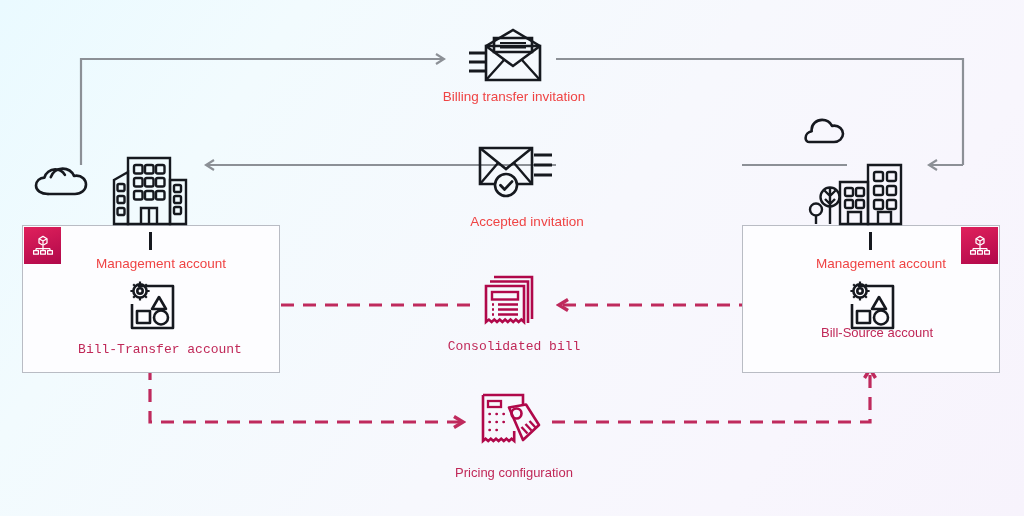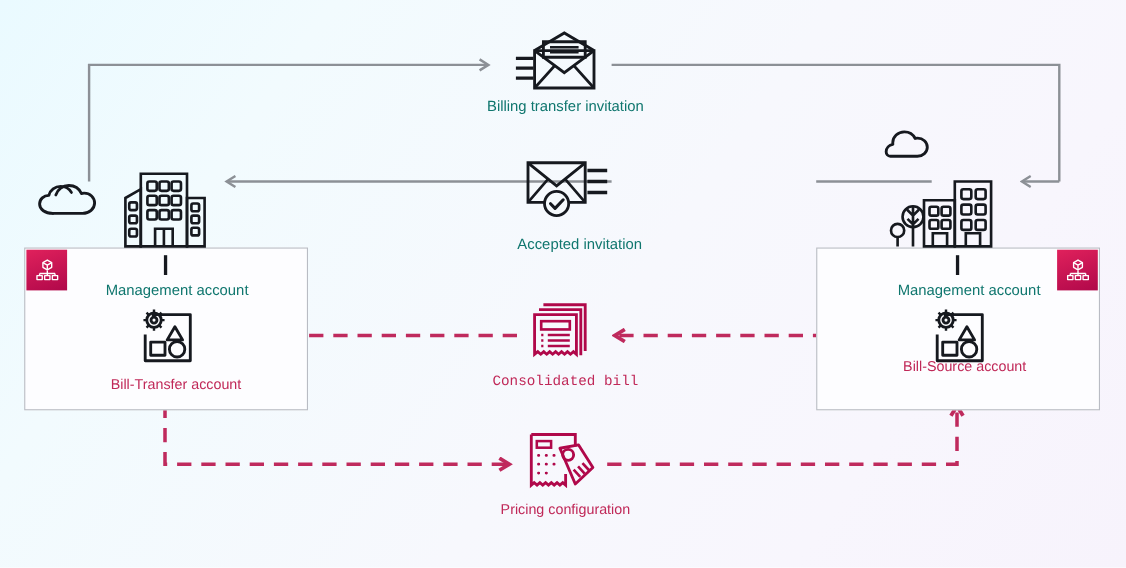--- a/index.html
+++ b/index.html
@@ -24,21 +24,21 @@
     background: linear-gradient(160deg,#e0215c 0%, #b0084a 100%);
     display:flex; align-items:center; justify-content:center;
   }
   .lbl {
     position:absolute;
     text-align:center;
     white-space:nowrap;
     transform:translateX(-50%);
     line-height:1.2;
   }
-  .lbl-dark { color:#0f766e; font-size:13.5px; }
+  .lbl-dark { color:#ef4444; font-size:13.5px; }
   .lbl-crimson { color:#c02858; font-size:13px; }
 </style>
 </head>
 <body>
 
 <div id="stage">
 
   <svg class="layer" viewBox="0 0 1024 516">
     <defs>
       <marker id="grayArrow" markerWidth="12" markerHeight="12" refX="9" refY="6" orient="auto" markerUnits="userSpaceOnUse">
@@ -133,21 +133,21 @@
         <path d="M22 5.4 L22 8.2 M22 21.8 L22 24.6 M12.4 15 L15.2 15 M28.8 15 L31.6 15
                  M15.2 8.2 L17.2 10.2 M26.8 19.8 L28.8 21.8 M15.2 21.8 L17.2 19.8 M26.8 10.2 L28.8 8.2"></path>
       </g>
       <circle cx="22" cy="15" r="2.7"></circle>
       <path d="M41 21 L48 33 L34 33 Z"></path>
       <rect x="19" y="35" width="13" height="12"></rect>
       <circle cx="43" cy="41.5" r="7"></circle>
     </g>
   </svg>
 
-  <div class="lbl lbl-crimson" style="left:160px; top:342px;">Bill-Transfer account</div>
+  <div class="lbl lbl-crimson" style="left:160px; top:342px;font-family:Liberation Mono, monospace;">Bill-Transfer account</div>
 
   <div class="acct-box" style="left:742px; top:225px; width:258px; height:148px;"></div>
 
   <div class="badge" style="left:961px; top:227px;">
     <svg width="24" height="24" viewBox="0 0 24 24">
       <g fill="none" stroke="#ffffff" stroke-width="1.25" stroke-linejoin="round">
         <path d="M12 2.4 L16 4.7 L16 9.0 L12 11.3 L8 9.0 L8 4.7 Z"></path>
         <path d="M8 4.7 L12 7.0 L16 4.7 M12 7.0 L12 11.3"></path>
         <path d="M12 11.9 L12 14.6 M5 14.6 L19 14.6 M5 14.6 L5 16.6 M12 14.6 L12 16.6 M19 14.6 L19 16.6"></path>
         <rect x="2.6" y="16.6" width="4.8" height="3.6"></rect>
@@ -278,15 +278,15 @@
       </g>
 
       <path d="M31 16.5 L48 13.5 L61 34 L45 49 Z" stroke-linejoin="round"></path>
       <circle cx="38.5" cy="22.5" r="5"></circle>
       <g stroke-width="2.4">
         <path d="M47.5 33 L53.5 39.5 M51.5 30 L57.5 36.5 M43.5 36 L49.5 42.5"></path>
       </g>
     </g>
   </svg>
 
-  <div class="lbl lbl-crimson" style="left:514px; top:455px;">Pricing configuration</div>
+  <div class="lbl lbl-crimson" style="left:514px; top:465px;">Pricing configuration</div>
 
 </div>
 
 </body></html>

